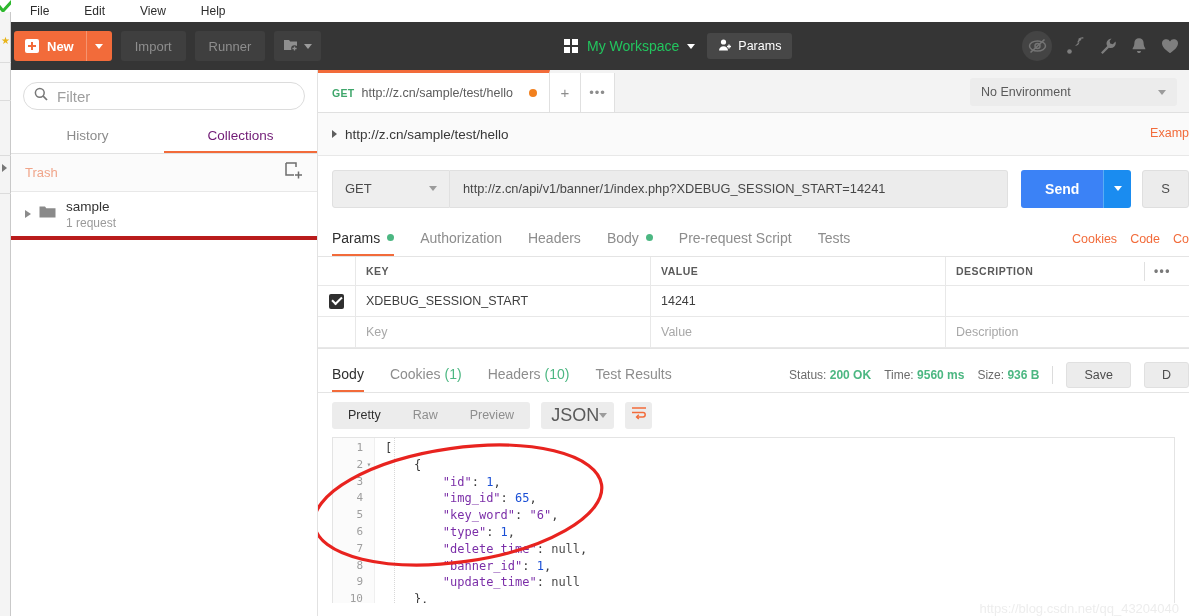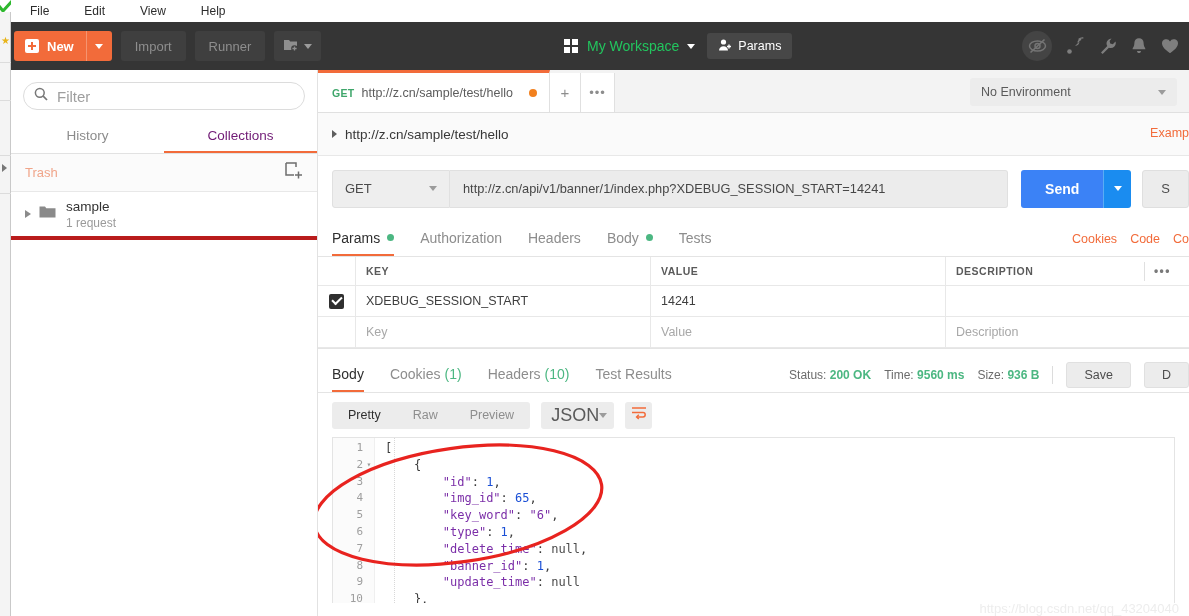--- a/index.html
+++ b/index.html
@@ -653,20 +653,21 @@
       <div class="rt active">
         <span>Params</span>
         <i class="gdot"></i>
       </div>
       <div class="rt">Authorization</div>
       <div class="rt">Headers</div>
       <div class="rt">
         <span>Body</span>
         <i class="gdot"></i>
       </div>
+      <div class="rt">Pre-request Script</div>
       <div class="rt">Tests</div>
       <div class="rt-right">
         <a>Cookies</a>
         <a>Code</a>
         <a>Co</a>
       </div>
     </div>
 
     <div class="ptable">
       <div class="ptrow hdr">

